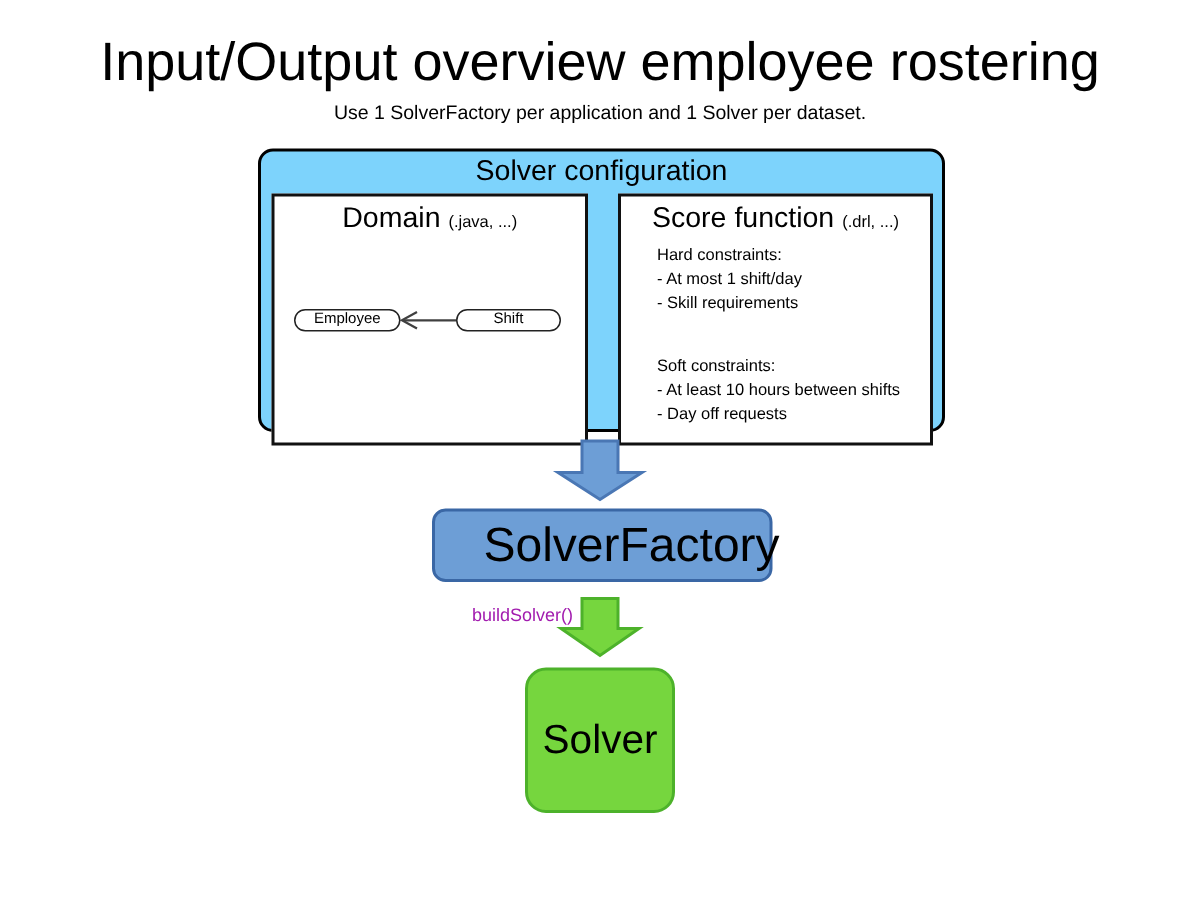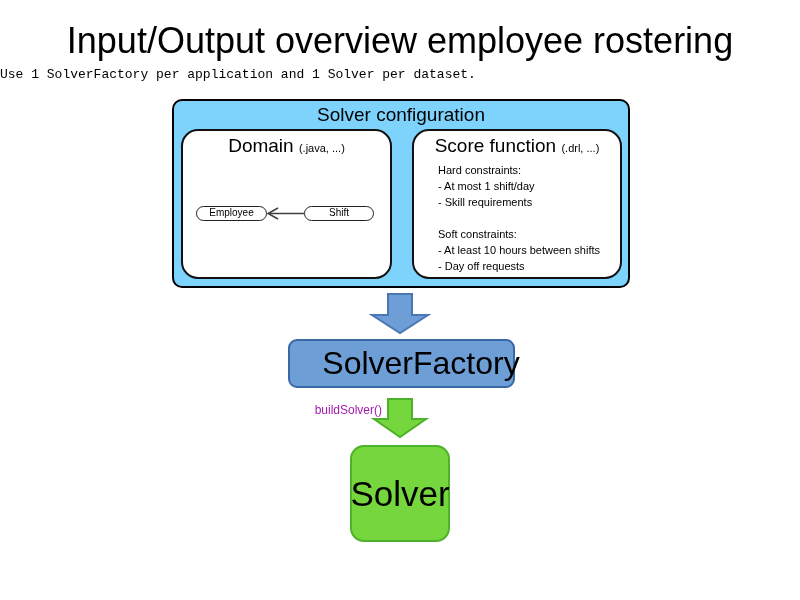--- a/index.html
+++ b/index.html
@@ -20,48 +20,47 @@
     position: absolute;
     top: 20px; left: 0; right: 0;
     text-align: center;
     font-size: 36px;
     line-height: 42px;
     white-space: nowrap;
   }
   .subtitle {
     position: absolute;
     top: 66px; left: 0; right: 0;
-    text-align: left;
+    text-align: center;
     font-size: 13px;
     line-height: 17px;
-    font-family: Liberation Mono, monospace;
   }
   .config-box {
     position: absolute;
     left: 172px; top: 99px;
     width: 458px; height: 189px;
     background: #7dd3fc;
     border: 2px solid #000000;
     border-radius: 10px;
     box-sizing: border-box;
   }
   .config-title {
     position: absolute;
     top: 2px; left: 0; right: 0;
     text-align: center;
     font-size: 19px;
     line-height: 24px;
   }
   .white-box {
     position: absolute;
     top: 28px;
-    height: 150px;
+    height: 168px;
     background: #ffffff;
     border: 2px solid #111111;
-    border-radius: 17px;
+    border-radius: 0;
     box-sizing: border-box;
   }
   .domain-box { left: 7px;  width: 211px; }
   .score-box  { left: 238px; width: 210px; }
   .box-heading {
     margin-top: 3px;
     text-align: center;
     font-size: 19px;
     line-height: 23px;
     white-space: nowrap;
@@ -84,21 +83,21 @@
     position: absolute;
     left: 0; top: 0;
     width: 207px; height: 146px;
   }
   .score-content {
     position: absolute;
     left: 24px; top: 31px; right: 4px;
     font-size: 11px;
     line-height: 16px;
   }
-  .constraint-group-soft { margin-top: 16px; }
+  .constraint-group-soft { margin-top: 26px; }
   .arrow-svg { position: absolute; }
   .arrow-blue-svg  { left: 360px; top: 292px; }
   .arrow-green-svg { left: 370px; top: 397px; }
   .arrow-blue-shape  { fill: #6d9ed6; stroke: #4a77b4; stroke-width: 2; }
   .arrow-green-shape { fill: #76d63e; stroke: #4db22a; stroke-width: 2; }
   .solver-factory-box {
     position: absolute;
     left: 288px; top: 339px;
     width: 227px; height: 49px;
     background: #6d9ed6;
@@ -123,21 +122,21 @@
     position: absolute;
     left: 350px; top: 445px;
     width: 100px; height: 97px;
     background: #76d63e;
     border: 2px solid #4db22a;
     border-radius: 14px;
     box-sizing: border-box;
     display: flex;
     align-items: center;
     justify-content: center;
-    font-size: 35px;
+    font-size: 27px;
   }
   .assoc-line { stroke: #404040; stroke-width: 1.5; fill: none; }
 </style>
 </head>
 <body>
 
 <div class="slide">
 
   <div class="title">Input/Output overview employee rostering</div>
   <div class="subtitle">Use 1 SolverFactory per application and 1 Solver per dataset.</div>

